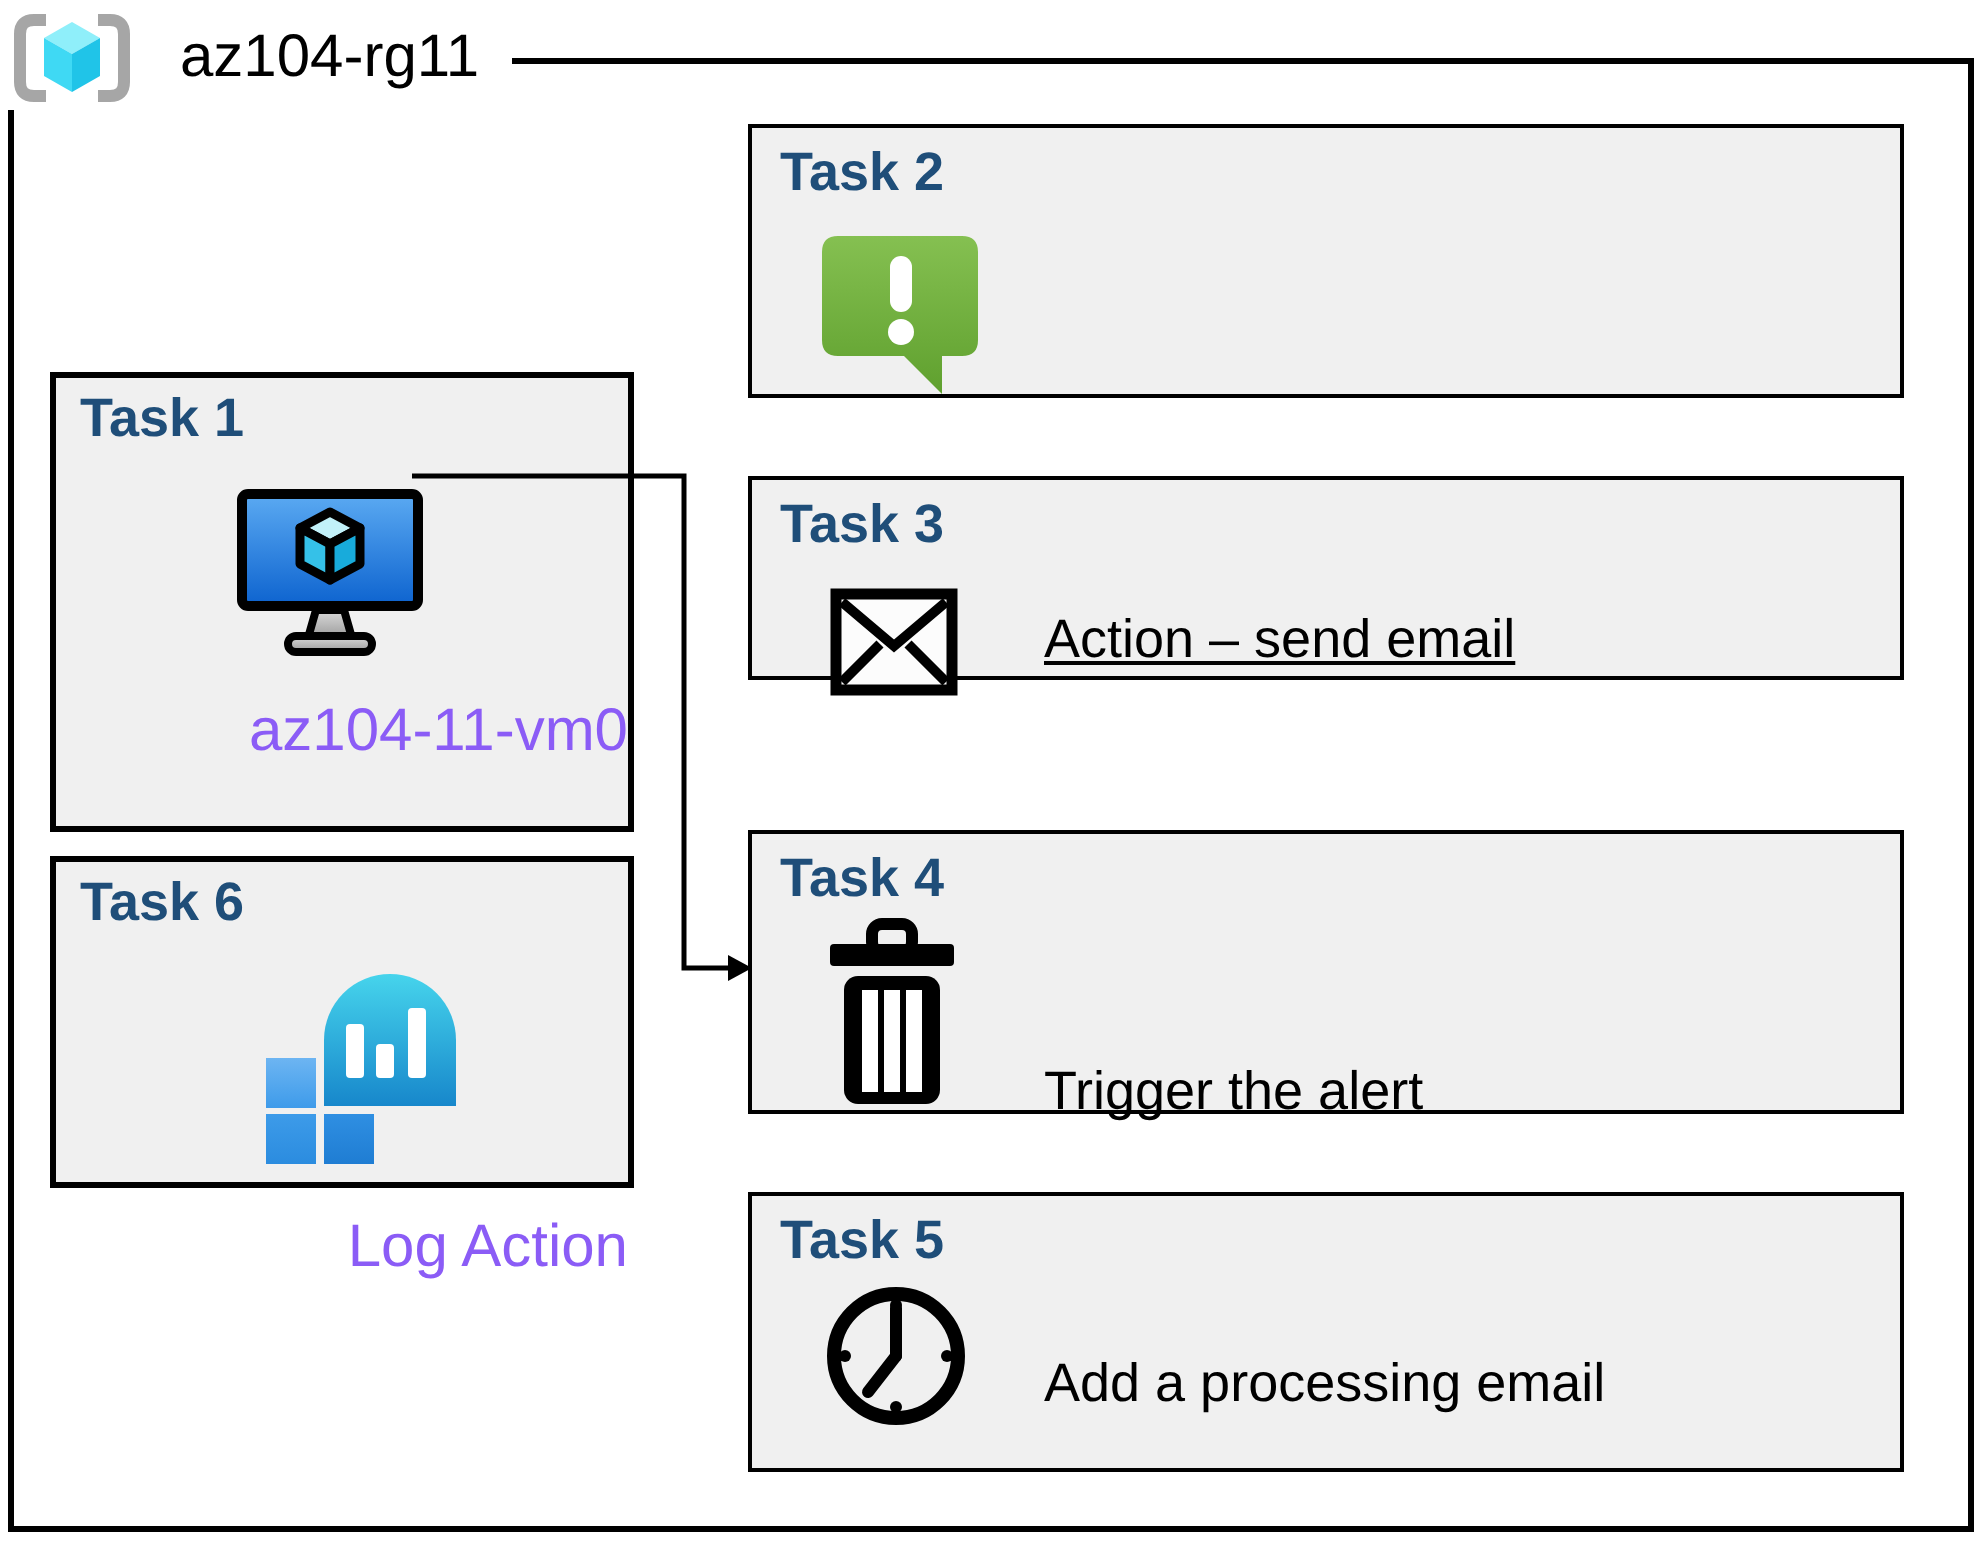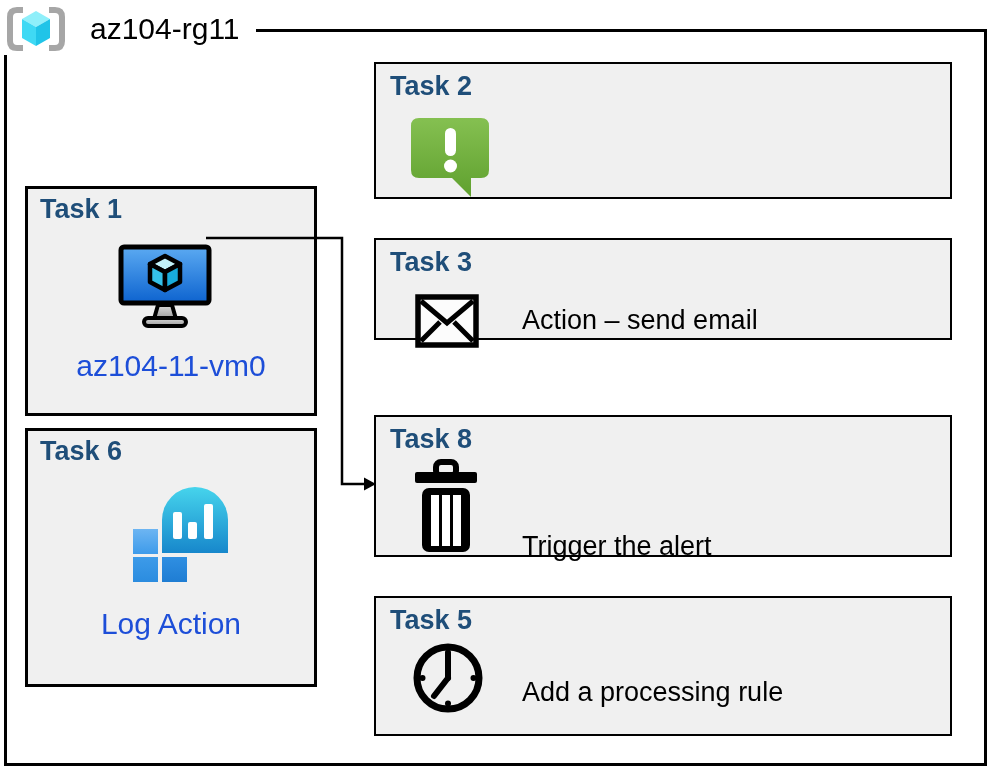--- a/index.html
+++ b/index.html
@@ -29,40 +29,40 @@
     position:absolute; left:14px; top:7px; font-size:27px; font-weight:700;
     color:#1F4E79; white-space:nowrap;
   }
   #task1 .task-title, #task6 .task-title { left:12px; top:5px; }
   .icon { position:absolute; line-height:0; }
   .row-lbl {
     position:absolute; font-size:27px; color:#000; white-space:nowrap;
     transform:translateY(-50%);
   }
   .center-lbl {
-    position:absolute; left:0; right:0; text-align:center; font-size:30px;
-    color:#1d4ed8; white-space:nowrap;
+    position:absolute; left:0; right:0; text-align:right; font-size:30px;
+    color:#8b5cf6; white-space:nowrap;
   }
 
   #task1 { left:25px;  top:138px; width:292px; height:230px;margin-top:48px; }
-  #task6 { left:25px;  top:428px; width:292px; height:259px; }
+  #task6 { left:25px;  top:428px; width:292px; height:166px; }
   #task2 { left:374px; top:62px;  width:578px; height:137px; }
   #task3 { left:374px; top:238px; width:578px; height:102px; }
   #task4 { left:374px; top:415px; width:578px; height:142px; }
   #task5 { left:374px; top:596px; width:578px; height:140px;padding-left:12px; }
 
   #task1 .icon { left:89px;  top:54px; }
   #task1 .center-lbl { top:160px; }
   #task6 .icon { left:102px; top:54px; }
   #task6 .center-lbl { top:176px; }
 
   #task2 .icon { left:31px; top:52px; }
   #task2 .row-lbl { left:145px; top:78px; }
   #task3 .icon { left:39px; top:54px; }
-  #task3 .row-lbl { left:146px; top:80px; }
+  #task3 .row-lbl { left:146px; top:80px;text-decoration:underline; }
   #task4 .icon { left:37px; top:42px; }
   #task4 .row-lbl { left:146px; top:92px;margin-top:37px; }
   #task5 .icon { left:34px; top:42px; }
   #task5 .row-lbl { left:146px; top:94px; }
 
   .connector {
     position:absolute; left:0; top:0; z-index:3; pointer-events:none;
   }
 </style>
 </head>
@@ -165,21 +165,21 @@
     <svg width="64" height="54" viewBox="0 0 64 54">
       <rect x="3" y="3" width="58" height="48" fill="#FCFCFC" stroke="#000" stroke-width="5.5"></rect>
       <path d="M6,7 L32,29 L58,7" fill="none" stroke="#000" stroke-width="5"></path>
       <path d="M6,47 L25,28 M58,47 L39,28" fill="none" stroke="#000" stroke-width="5"></path>
     </svg>
   </div>
   <div class="row-lbl">Action – send email</div>
 </div>
 
 <div class="task" id="task4">
-  <div class="task-title">Task 8</div>
+  <div class="task-title">Task 4</div>
   <div class="icon">
     <svg width="66" height="96" viewBox="0 0 66 96">
       <rect x="23" y="3" width="20" height="14" rx="5" fill="none" stroke="#000" stroke-width="6"></rect>
       <rect x="2" y="13" width="62" height="11" rx="2" fill="#000"></rect>
       <rect x="9" y="29" width="48" height="64" rx="7" fill="#000"></rect>
       <rect x="18" y="36" width="8" height="51" fill="#fff"></rect>
       <rect x="29" y="36" width="8" height="51" fill="#fff"></rect>
       <rect x="40" y="36" width="8" height="51" fill="#fff"></rect>
     </svg>
   </div>
@@ -192,19 +192,19 @@
     <svg width="76" height="76" viewBox="0 0 76 76">
       <circle cx="38" cy="38" r="31" fill="none" stroke="#000" stroke-width="7"></circle>
       <line x1="38" y1="38" x2="38" y2="14" stroke="#000" stroke-width="6" stroke-linecap="round"></line>
       <line x1="38" y1="38" x2="24" y2="56" stroke="#000" stroke-width="6" stroke-linecap="round"></line>
       <circle cx="12.5" cy="38" r="3" fill="#000"></circle>
       <circle cx="63.5" cy="38" r="3" fill="#000"></circle>
       <circle cx="38" cy="63.5" r="3" fill="#000"></circle>
       <circle cx="38" cy="12.5" r="3" fill="#000"></circle>
     </svg>
   </div>
-  <div class="row-lbl">Add a processing rule</div>
+  <div class="row-lbl">Add a processing email</div>
 </div>
 
 <svg class="connector" width="992" height="774">
   <polyline points="206,238 342,238 342,484 365,484" fill="none" stroke="#000" stroke-width="2.5"></polyline>
   <polygon points="364,477.5 364,490.5 376,484" fill="#000"></polygon>
 </svg>
 
 </body></html>

